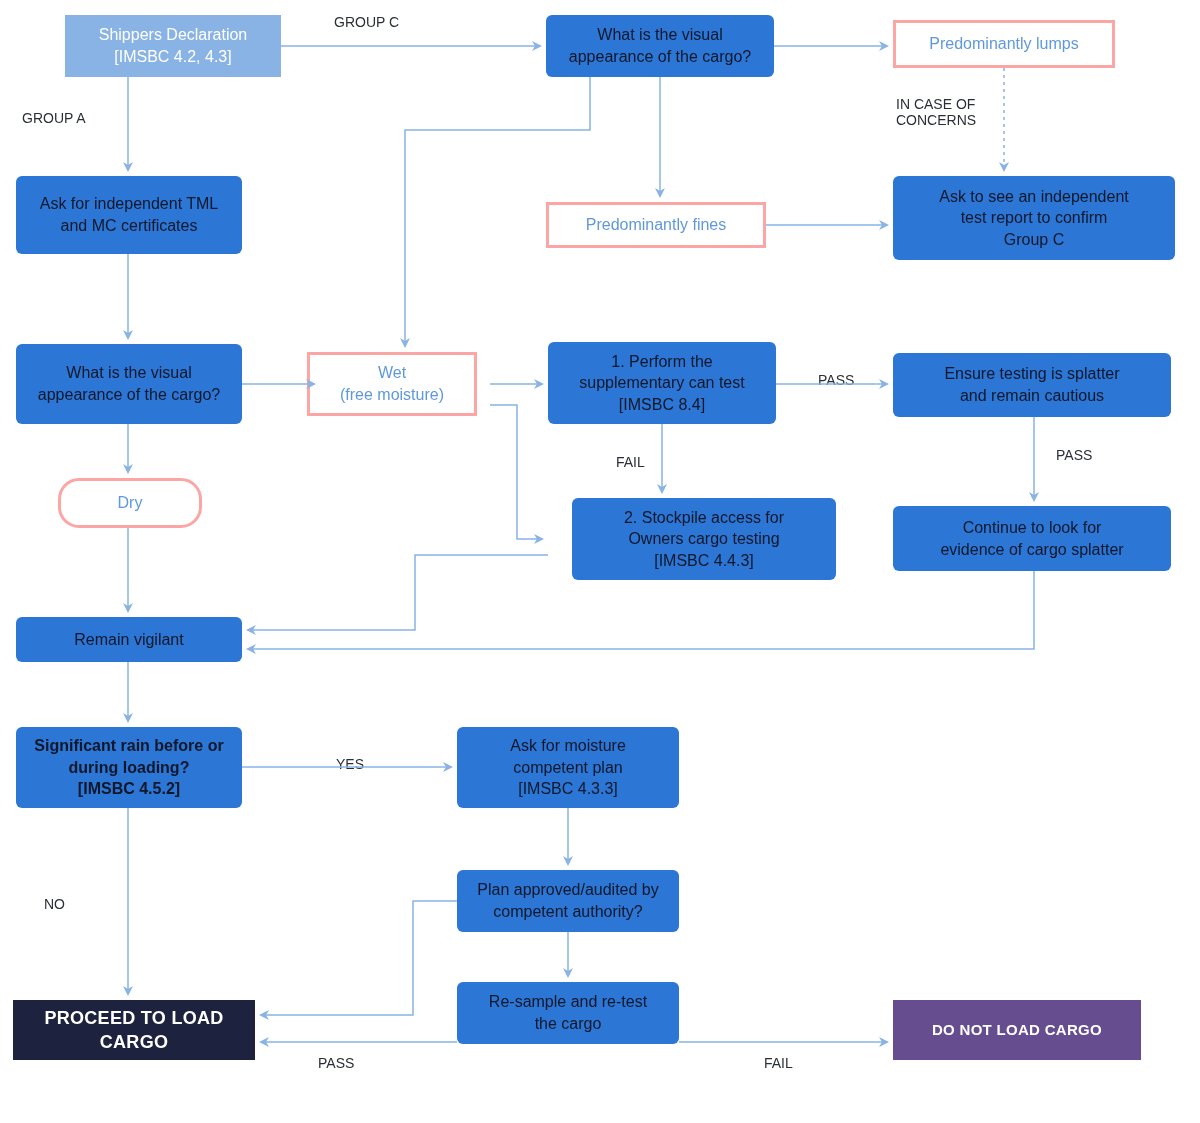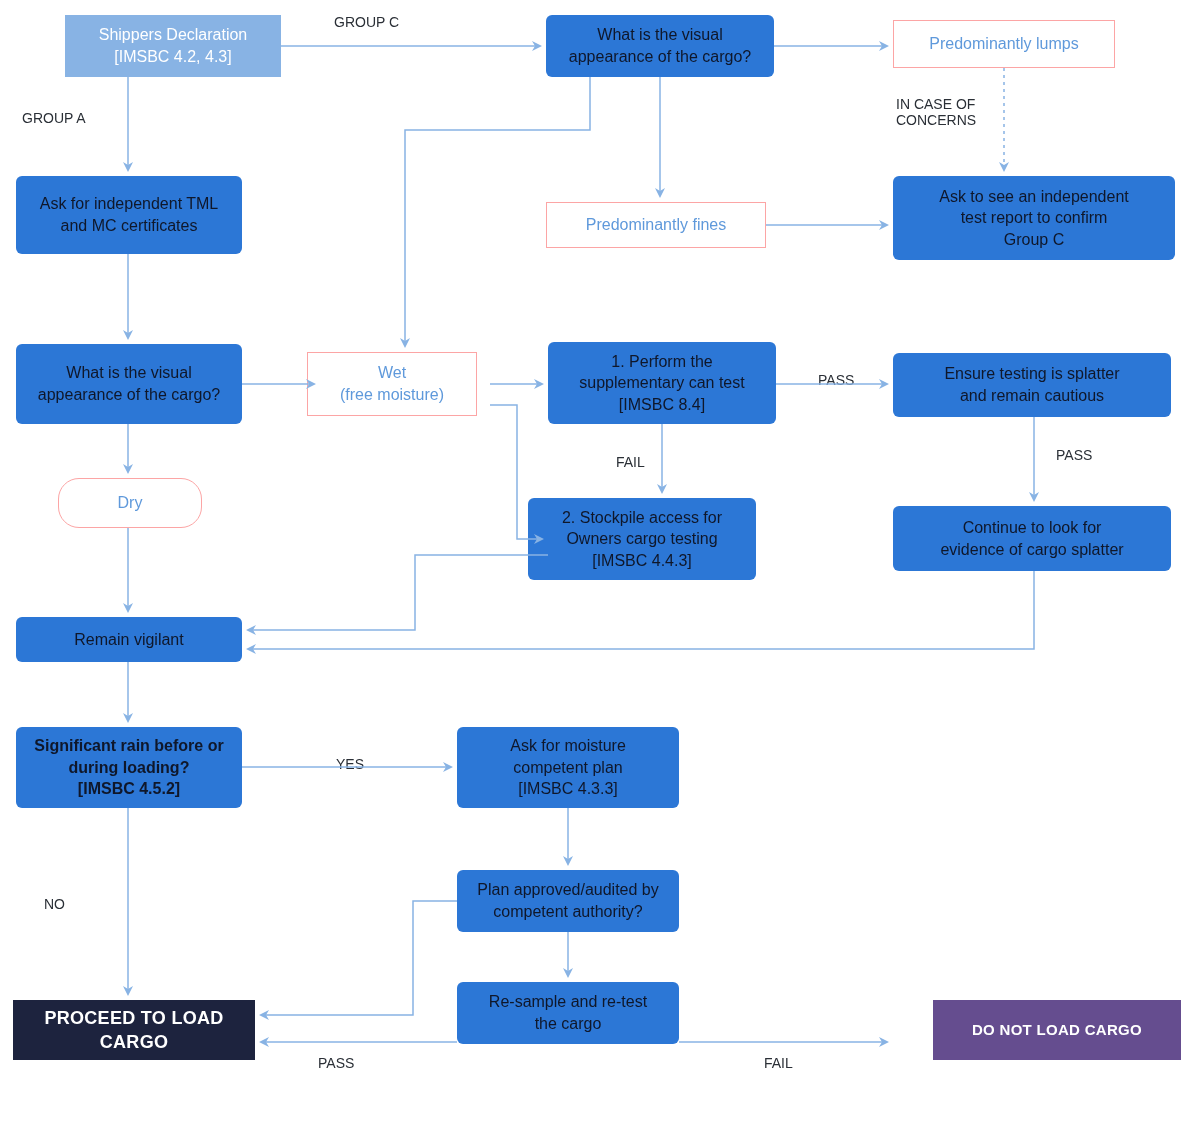--- a/index.html
+++ b/index.html
@@ -17,21 +17,21 @@
     align-items: center;
     justify-content: center;
     text-align: center;
     padding: 10px 14px;
     font-size: 16px;
     line-height: 1.35;
     font-weight: 300;
   }
   .blue { background: #2c77d6; color: #0f172a; border-radius: 6px; }
   .lightblue { background: #88b3e4; color: #fff; }
-  .outline { background: #fff; color: #5f99db; border: 1px solid #fca5a5; }
+  .outline { background: #fff; color: #5f99db; border: 3px solid #fca5a5; }
   .navy { background: #1d233e; color: #fff; font-weight: 700; font-size: 18px; letter-spacing: 0.3px; }
   .purple { background: #654d8f; color: #fff; font-weight: 700; font-size: 15px; letter-spacing: 0.3px; }
   .lbl {
     position: absolute;
     font-size: 14px;
     color: #2a2f36;
     font-weight: 400;
     white-space: nowrap;
   }
   svg.arrows {
@@ -70,21 +70,21 @@
 
 <div class="box outline" style="left:58px; top:478px; width:144px; height:50px;border-radius:21px;">Dry</div>
 
 <div class="box blue" style="left: 548px; top: 342px; width: 228px; height: 82px; white-space: pre-line;">1. Perform the
 supplementary can test
 [IMSBC 8.4]</div>
 
 <div class="box blue" style="left: 893px; top: 353px; width: 278px; height: 64px; white-space: pre-line;">Ensure testing is splatter
 and remain cautious</div>
 
-<div class="box blue" style="left: 528px; top: 498px; width: 228px; height: 82px; white-space: pre-line;">2. Stockpile access for
+<div class="box blue" style="left: 572px; top: 498px; width: 264px; height: 82px; white-space: pre-line;">2. Stockpile access for
 Owners cargo testing
 [IMSBC 4.4.3]</div>
 
 <div class="box blue" style="left: 893px; top: 506px; width: 278px; height: 65px; white-space: pre-line;">Continue to look for
 evidence of cargo splatter</div>
 
 <div class="box blue" style="left:16px; top:617px; width:226px; height:45px;">Remain vigilant</div>
 
 <div class="box blue" style="left: 16px; top: 727px; width: 226px; height: 81px; white-space: pre-line; font-weight: bold;">Significant rain before or
 during loading?
@@ -95,21 +95,21 @@
 [IMSBC 4.3.3]</div>
 
 <div class="box blue" style="left: 457px; top: 870px; width: 222px; height: 62px; white-space: pre-line;">Plan approved/audited by
 competent authority?</div>
 
 <div class="box blue" style="left: 457px; top: 982px; width: 222px; height: 62px; white-space: pre-line;">Re-sample and re-test
 the cargo</div>
 
 <div class="box navy" style="left:13px; top:1000px; width:242px; height:60px;">PROCEED TO LOAD CARGO</div>
 
-<div class="box purple" style="left:933px; top:1000px; width:248px; height:60px;">DO NOT LOAD CARGO</div>
+<div class="box purple" style="left:893px; top:1000px; width:248px; height:60px;">DO NOT LOAD CARGO</div>
 
 <span class="lbl" style="left:334px; top:14px;">GROUP C</span>
 <span class="lbl" style="left:22px; top:110px;">GROUP A</span>
 <span class="lbl" style="left: 896px; top: 96px; white-space: pre-line;">IN CASE OF
 CONCERNS</span>
 <span class="lbl" style="left:818px; top:372px;">PASS</span>
 <span class="lbl" style="left:1056px; top:447px;">PASS</span>
 <span class="lbl" style="left:616px; top:454px;">FAIL</span>
 <span class="lbl" style="left:336px; top:756px;">YES</span>
 <span class="lbl" style="left:44px; top:896px;">NO</span>

